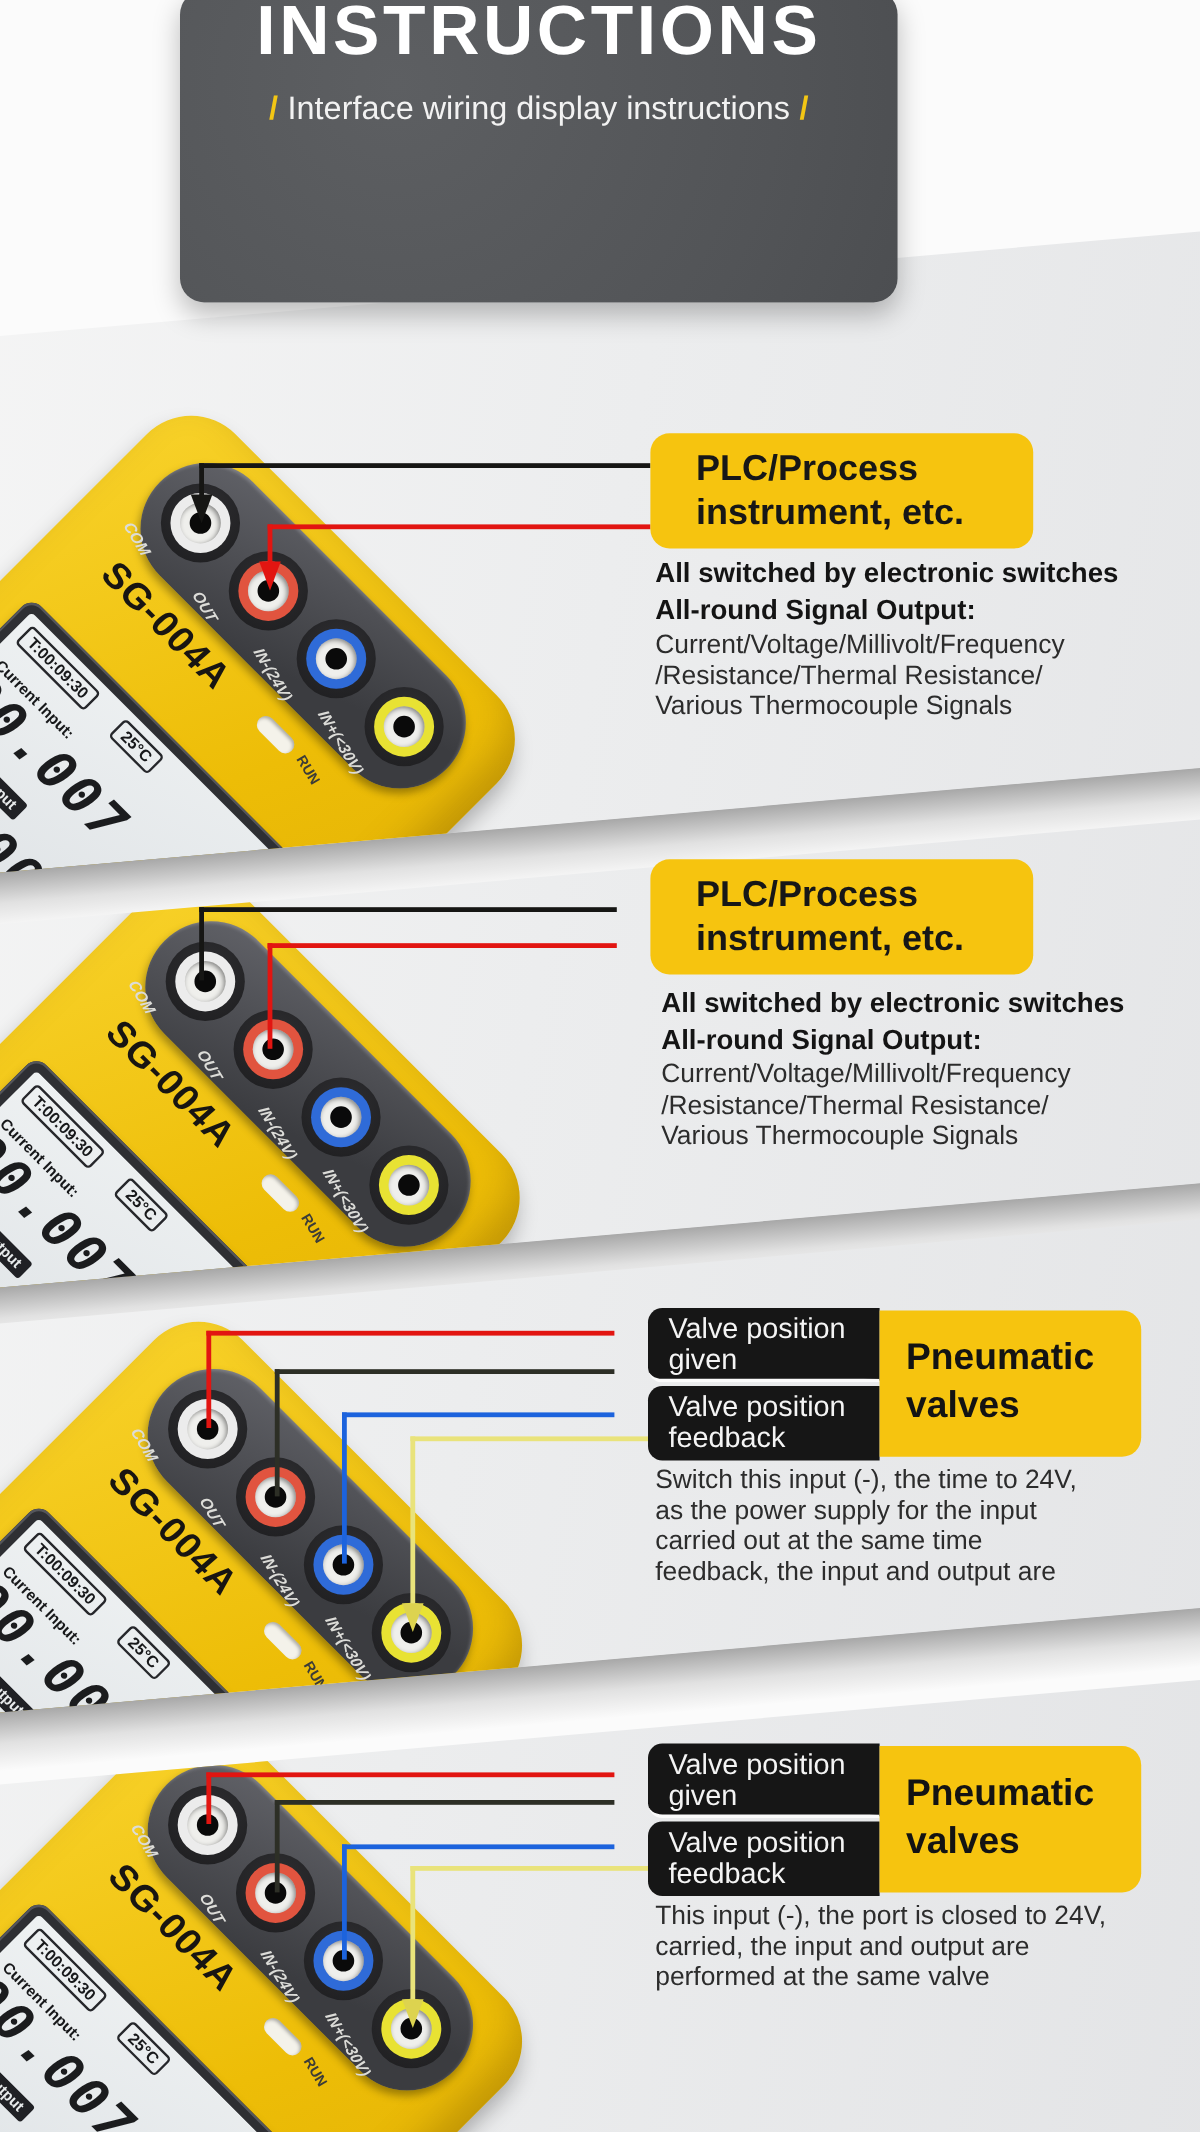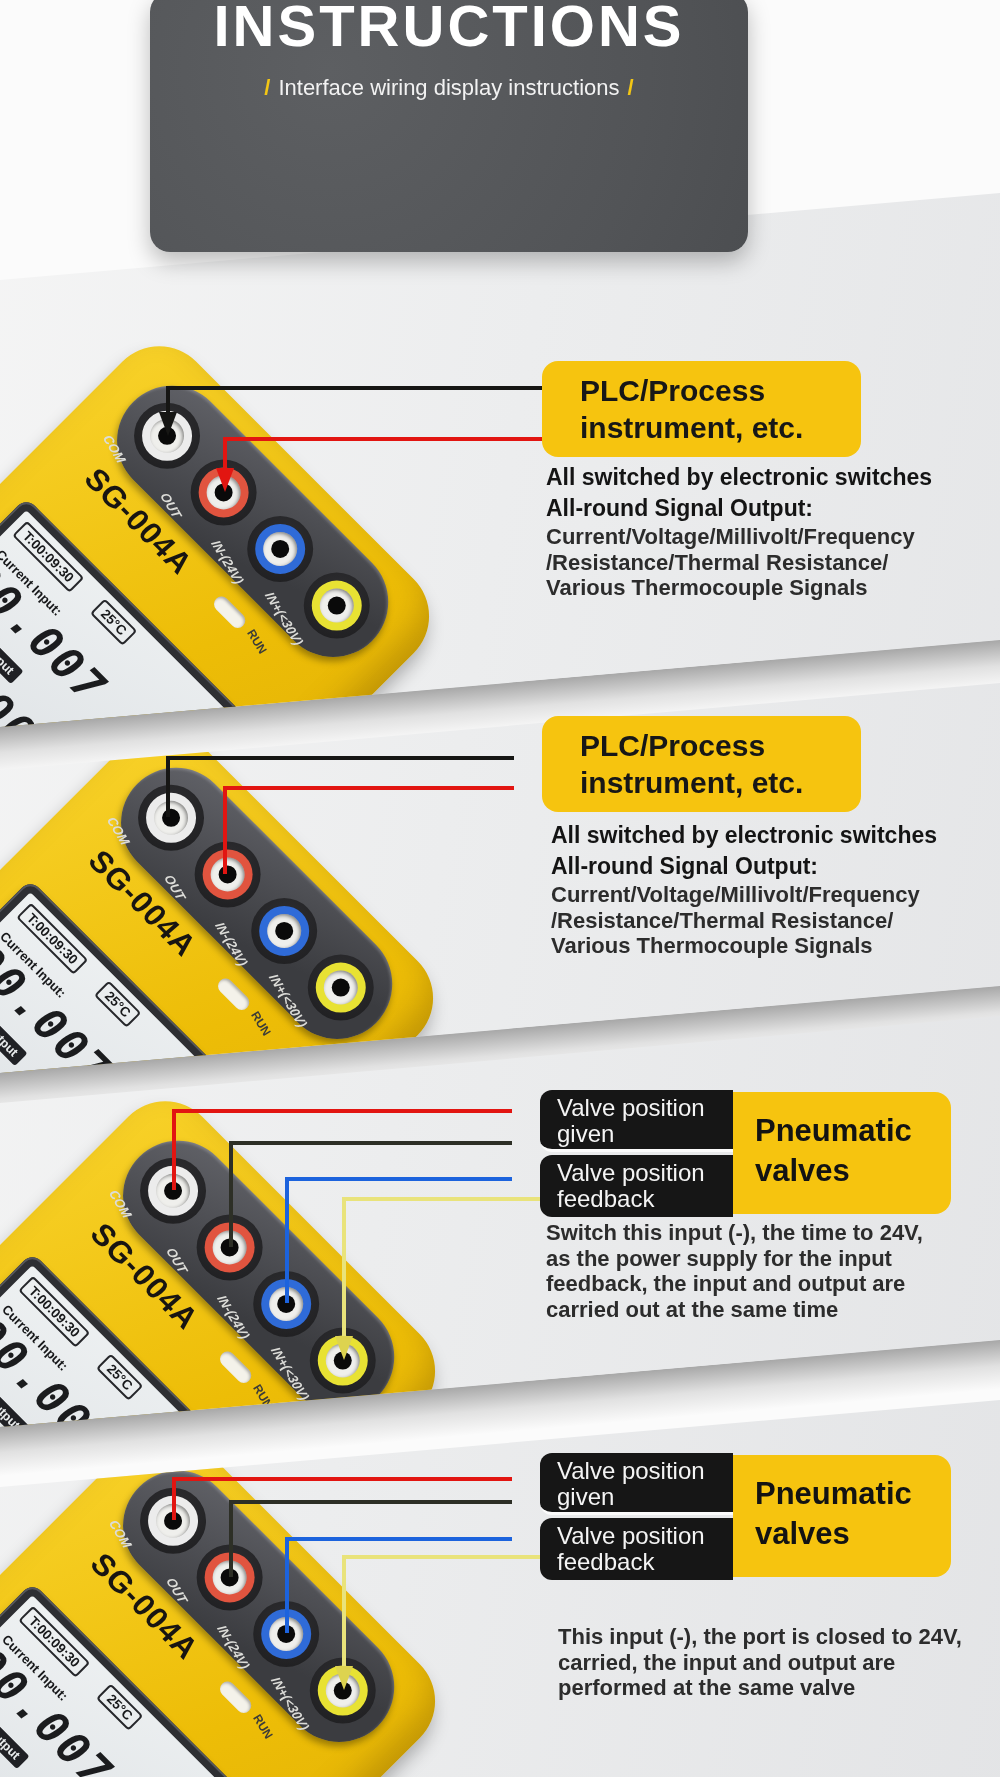--- a/index.html
+++ b/index.html
@@ -17,44 +17,44 @@
                transform:rotate(-4.97deg);transform-origin:0 0;
                background:linear-gradient(to bottom,rgba(40,40,40,.40),rgba(90,90,90,.16) 45%,rgba(200,200,200,0) 85%);}
 
   
   .header{position:absolute;left:150px;top:-8px;width:598px;height:260px;z-index:6;
           background:radial-gradient(circle at 30% 30%,#5d5f62,#525457 70%,#4c4e51);
           border-radius:20px;box-shadow:0 10px 22px rgba(0,0,0,.25);
           display:flex;flex-direction:column;align-items:center;}
   .title1{margin-top:36px;font-size:58px;font-weight:bold;letter-spacing:2px;color:#f3c614;}
   .title2{margin-top:0px;font-size:58px;font-weight:bold;letter-spacing:3px;color:#ffffff;}
-  .subtitle{margin-top:16px;font-size:22px;color:#f2f2f2;}
+  .subtitle{margin-top:16px;font-size:27px;color:#f2f2f2;}
   .subtitle .sl{color:#f3c614;font-weight:bold;padding:0 8px;}
 
   
   .plc-box{position:absolute;left:542px;width:319px;height:96px;z-index:5;box-sizing:border-box;
            background:#f6c40f;border-radius:16px;padding:11px 0 0 38px;
            font-size:30px;font-weight:bold;color:#171717;line-height:37px;}
   .plc1{top:361px;} .plc2{top:716px;}
   .vp-box{position:absolute;left:540px;width:193px;height:62px;z-index:5;box-sizing:border-box;
           background:#161616;color:#f4f4f4;border-radius:12px 0 0 12px;
           font-size:24px;line-height:26px;padding:5px 0 0 17px;}
   .vp-gap{border-bottom:3px solid #fbfbfb;}
   .vp3a{top:1090px;} .vp3b{top:1155px;} .vp4a{top:1453px;} .vp4b{top:1518px;}
   .pneu-box{position:absolute;left:733px;width:218px;height:122px;z-index:5;box-sizing:border-box;
             background:#f6c40f;border-radius:0 16px 16px 0;color:#131313;
             font-size:31px;font-weight:bold;line-height:40px;padding:19px 0 0 22px;}
   .pneu3{top:1092px;} .pneu4{top:1455px;}
 
   
   .tblock{position:absolute;z-index:5;}
   .bold-line{font-size:23px;font-weight:bold;color:#141414;line-height:31px;}
-  .reg-line{font-size:22px;color:#2c2c2c;line-height:25.5px;white-space:pre;font-weight:bold;}
+  .reg-line{font-size:22px;color:#2c2c2c;line-height:25.5px;white-space:pre;}
   .tb1{left:546px;top:462px;} .tb2{left:551px;top:820px;}
-  .tb3{left:546px;top:1220px;} .tb4{left:546px;top:1624px;margin-left:12px;}
+  .tb3{left:546px;top:1220px;} .tb4{left:546px;top:1583px;}
 
   
   .wh,.wv{position:absolute;z-index:4;}
   .wh{height:4px;} .wv{width:4px;}
   .c-black{background:#161614;} .c-olive{background:#2d2f26;} .c-red{background:#e21511;}
   .c-blue{background:#1c63dd;} .c-yellow{background:#e9e37b;}
   .ah-right{position:absolute;z-index:4;width:0;height:0;
             border-top:10px solid transparent;border-bottom:10px solid transparent;}
   .ah-down{position:absolute;z-index:4;width:0;height:0;
            border-left:9px solid transparent;border-right:9px solid transparent;}
@@ -439,22 +439,22 @@
     <div class="reg-line">/Resistance/Thermal Resistance/</div>
     <div class="reg-line">Various Thermocouple Signals</div>
   </div>
 
   <div class="vp-box vp-gap vp3a">Valve position given</div>
   <div class="vp-box vp3b">Valve position feedback</div>
   <div class="pneu-box pneu3">Pneumatic valves</div>
   <div class="tblock tb3">
     <div class="reg-line">Switch this input (-), the time to 24V,</div>
     <div class="reg-line">as the power supply for the input</div>
+    <div class="reg-line">carried out at the same time</div>
     <div class="reg-line">feedback, the input and output are</div>
-    <div class="reg-line">carried out at the same time</div>
   </div>
 
   <div class="vp-box vp-gap vp4a">Valve position given</div>
   <div class="vp-box vp4b">Valve position feedback</div>
   <div class="pneu-box pneu4">Pneumatic valves</div>
   <div class="tblock tb4">
     <div class="reg-line">This input (-), the port is closed to 24V,</div>
     <div class="reg-line">carried, the input and output are</div>
     <div class="reg-line">performed at the same valve</div>
   </div>

